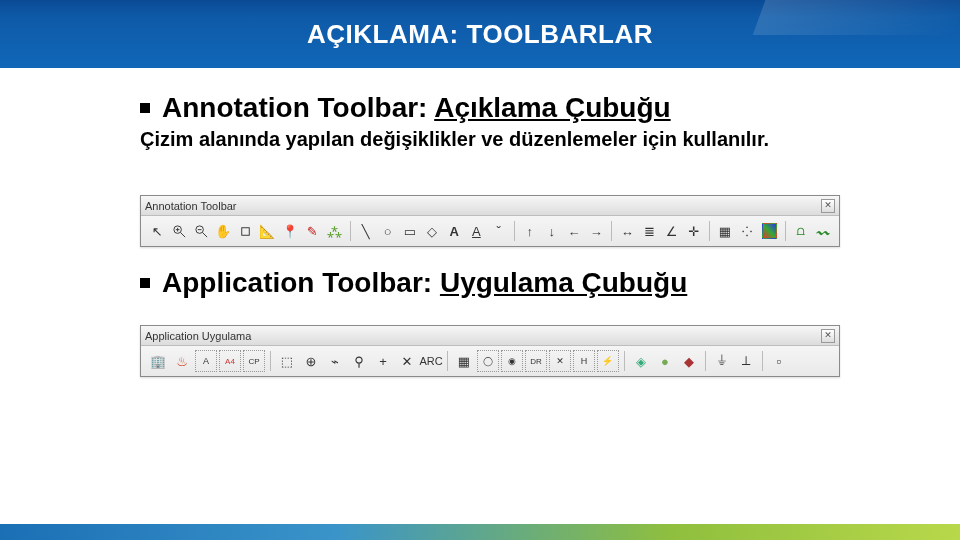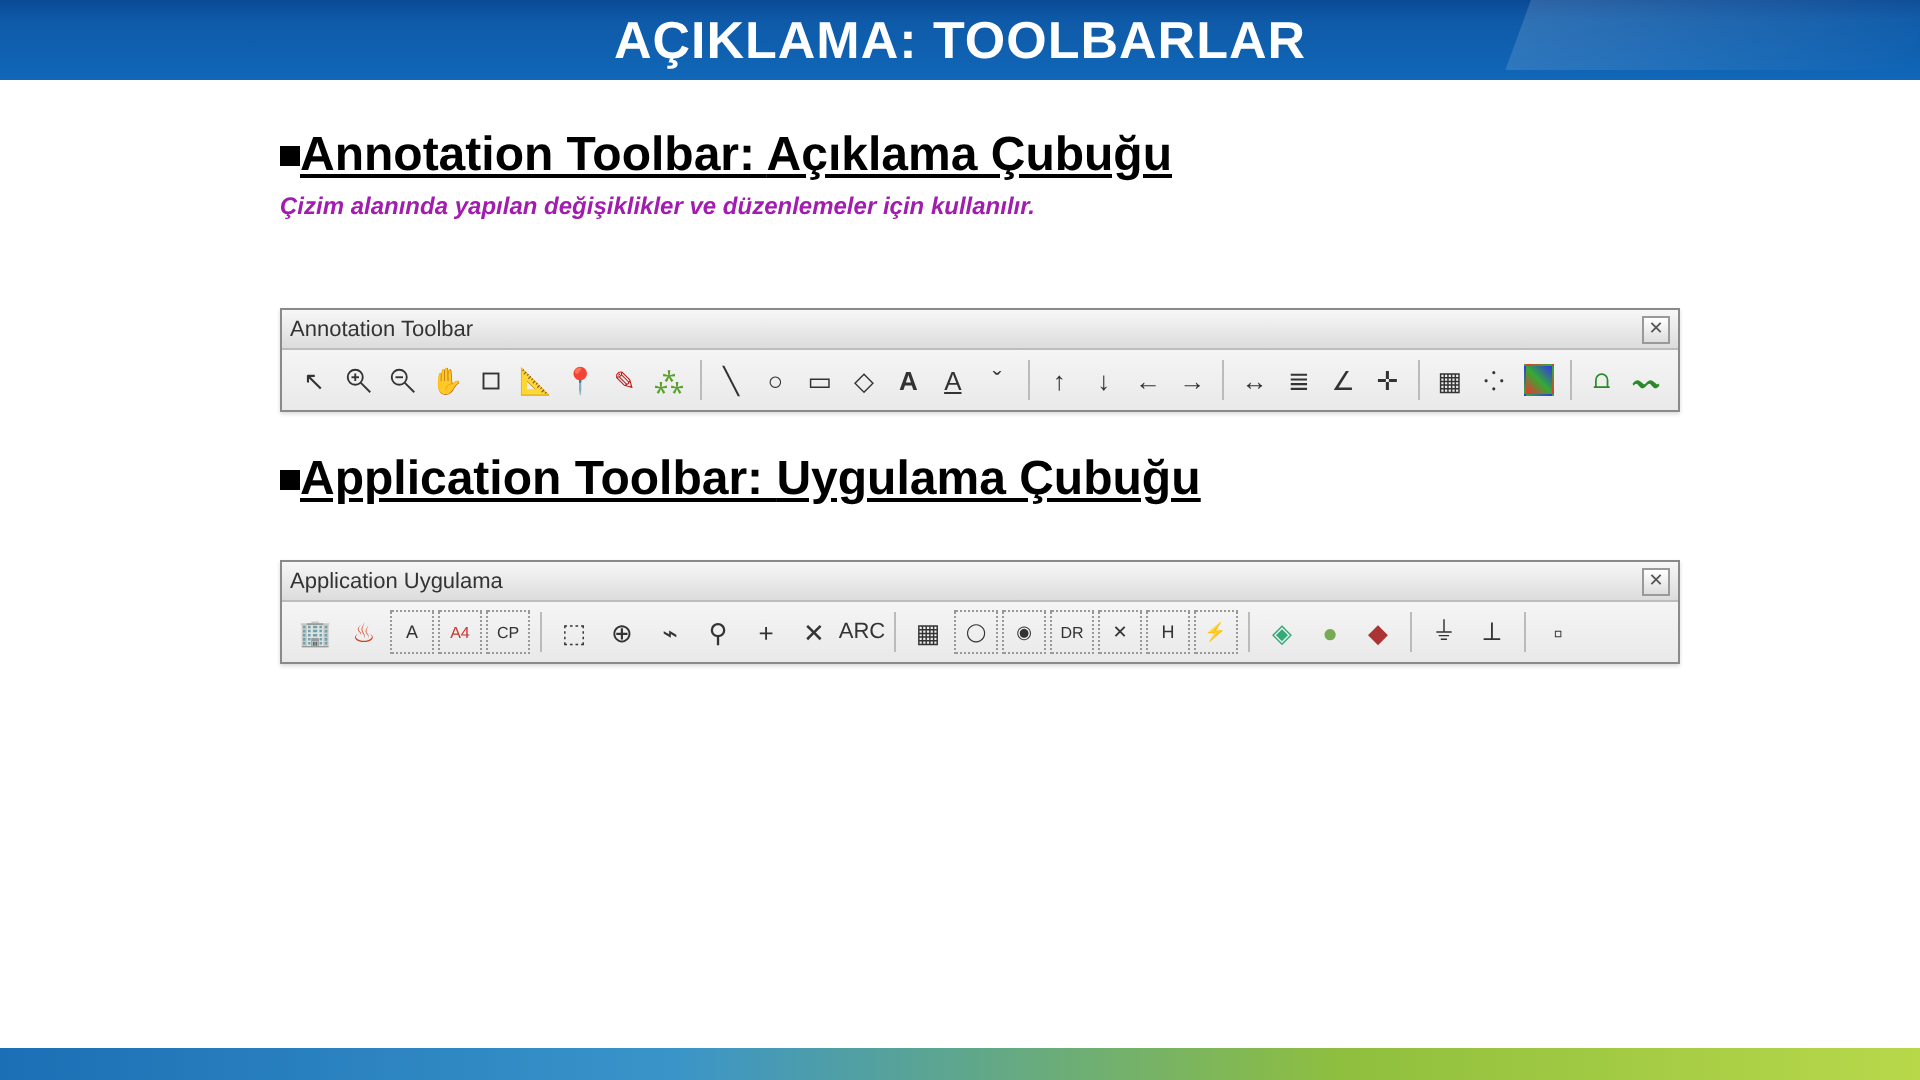--- a/index.html
+++ b/index.html
@@ -5,51 +5,50 @@
   * { box-sizing: border-box; margin: 0; padding: 0; }
   body {
     width: 960px; height: 540px;
     font-family: Arial, Helvetica, sans-serif;
     background: #fff;
     position: relative;
     overflow: hidden;
   }
   .header-bar {
     position: relative;
-    height: 40px;
+    height: 68px;
     background: linear-gradient(to bottom,#0a4a95 0%,#0e5aa8 25%,#1167b8 100%);
     display: flex; align-items: center; justify-content: center;
   }
   .header-bar::before {
     content:"";
     position:absolute; right:0; top:-5px; width:200px; height:40px;
     background: linear-gradient(135deg, rgba(255,255,255,0.15), rgba(255,255,255,0));
     transform: skewX(-20deg);
   }
   .header-title {
     color:#fff; font-size:26px; font-weight:bold; letter-spacing:0.5px;
   }
   .content {
     padding: 14px 120px 0 140px;
   }
   .item-heading {
-    font-size:24px; font-weight:bold; color:#000;
+    font-size:28px; font-weight:bold; color:#000;
     margin-top: 10px; margin-bottom: 4px;
-    display:flex; align-items:center; text-decoration:underline;
+    display:flex; align-items:center; gap:12px;
   }
   .bullet {
     width:10px; height:10px; background:#000; display:inline-block;
     flex-shrink:0;
   }
   .item-heading .label { }
   .item-heading .trans { text-decoration: underline; }
   .item-desc {
-    font-size:12px; font-weight:bold; color:#a21caf;
+    font-size:20px; font-weight:bold; color:#000000;
     margin-bottom: 18px;
-    font-style: italic;
   }
   .toolbar-window {
     border:1px solid #8a8a8a;
     background: linear-gradient(to bottom,#fdfdfd,#e9e9e9);
     margin-bottom: 10px;
     box-shadow: 0 1px 2px rgba(0,0,0,0.15);
   }
   .toolbar-titlebar {
     height:20px;
     background: linear-gradient(to bottom,#f7f7f7,#dcdcdc);

